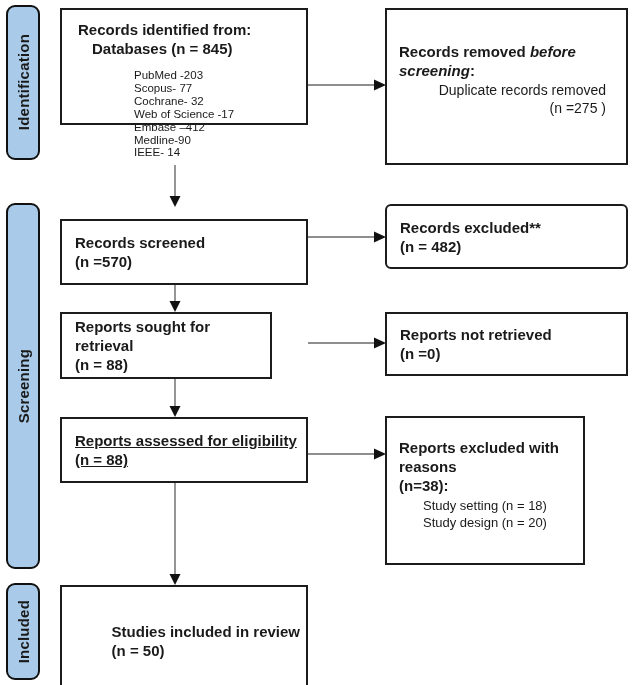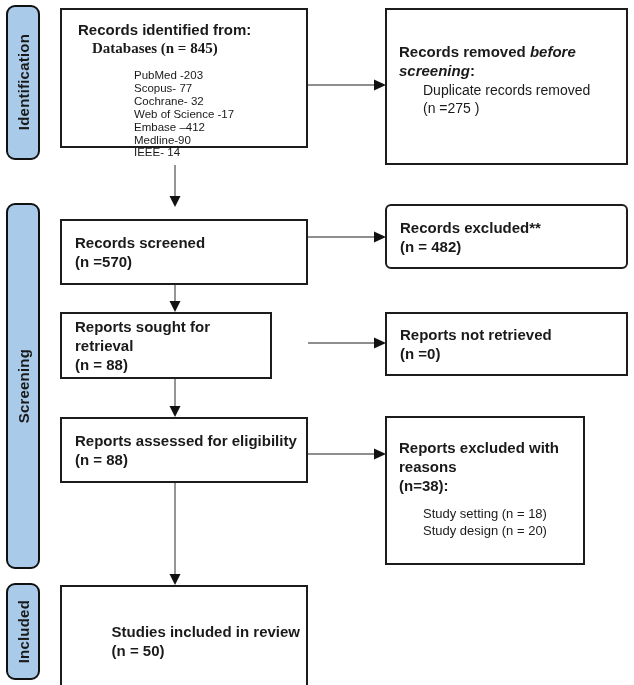--- a/index.html
+++ b/index.html
@@ -25,33 +25,33 @@
     font-weight:700;font-size:15px;letter-spacing:.2px;white-space:nowrap;
   }
   
   .box{
     position:absolute;background:#fff;border:2px solid #1c1c1c;
     box-sizing:border-box;
   }
   .heading{font-weight:700;font-size:15px;line-height:19px;}
   .heading i{font-style:italic;}
   .vcenter{display:flex;flex-direction:column;justify-content:center;padding-left:13px;padding-right:6px;}
-  .b1{left:60px;top:8px;width:248px;height:140px;padding:10px 8px 0 16px;}
-  .b1 .heading div:nth-child(2){margin-left:14px;font-family:Liberation Serif, serif;}
+  .b1{left:60px;top:8px;width:248px;height:117px;padding:10px 8px 0 16px;}
+  .b1 .heading div:nth-child(2){margin-left:14px;}
   .source-list{margin:11px 0 0 56px;font-size:11.5px;line-height:12.9px;font-weight:400;}
   .r1{left:385px;top:8px;width:243px;height:157px;padding:32px 20px 0 12px;}
   .b2{left:60px;top:219px;width:248px;height:66px;}
   .r2{left:385px;top:204px;width:243px;height:65px;border-radius:6px;}
   .b3{left:60px;top:312px;width:212px;height:67px;}
   .r3{left:385px;top:312px;width:243px;height:64px;}
-  .b4{left:60px;top:417px;width:248px;height:66px;}
+  .b4{left:60px;top:417px;width:248px;height:66px;text-decoration:underline;}
   .r4{left:385px;top:416px;width:200px;height:149px;padding:20px 6px 0 12px;}
   .b5{left:60px;top:585px;width:248px;height:111px;align-items:flex-end;}
   .detail{font-size:13.5px;line-height:18px;margin-left:24px;margin-top:1px;font-weight:400;}
-  .reasons{font-size:13px;line-height:17px;margin-left:24px;margin-top:10px;font-weight:400;}
+  .reasons{font-size:13px;line-height:17px;margin-left:24px;margin-top:2px;font-weight:400;}
 </style>
 </head>
 <body>
 
 <div class="canvas">
 
   <svg class="connectors" width="634" height="685" viewBox="0 0 634 685">
     <g>
       <line x1="308" y1="85" x2="375" y2="85"></line>
         <polygon points="374,79.5 386,85 374,90.5"></polygon>
@@ -107,21 +107,21 @@
       <div>Cochrane- 32</div>
       <div>Web of Science -17</div>
       <div>Embase –412</div>
       <div>Medline-90</div>
       <div>IEEE- 14</div>
     </div>
   </div>
 
   <div class="box r1">
     <div class="heading"><span>Records removed </span><i>before screening</i><span>:</span></div>
-    <div class="detail" style="font-size:14px;">Duplicate records removed (n =275 )</div>
+    <div class="detail" style="font-size:14px;text-align:right;">Duplicate records removed (n =275 )</div>
   </div>
 
   <div class="box b2 vcenter">
     <div class="heading">
       <div>Records screened</div>
       <div>(n =570)</div>
     </div>
   </div>
   <div class="box r2 vcenter">
     <div class="heading">

